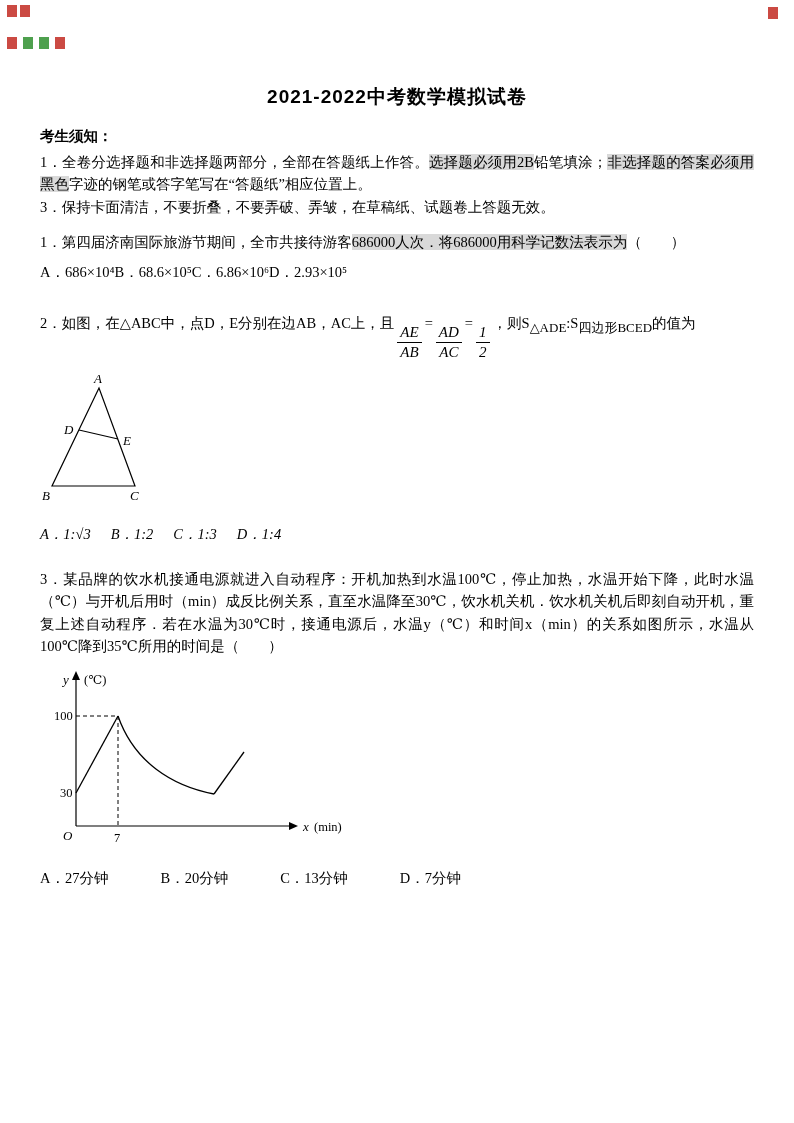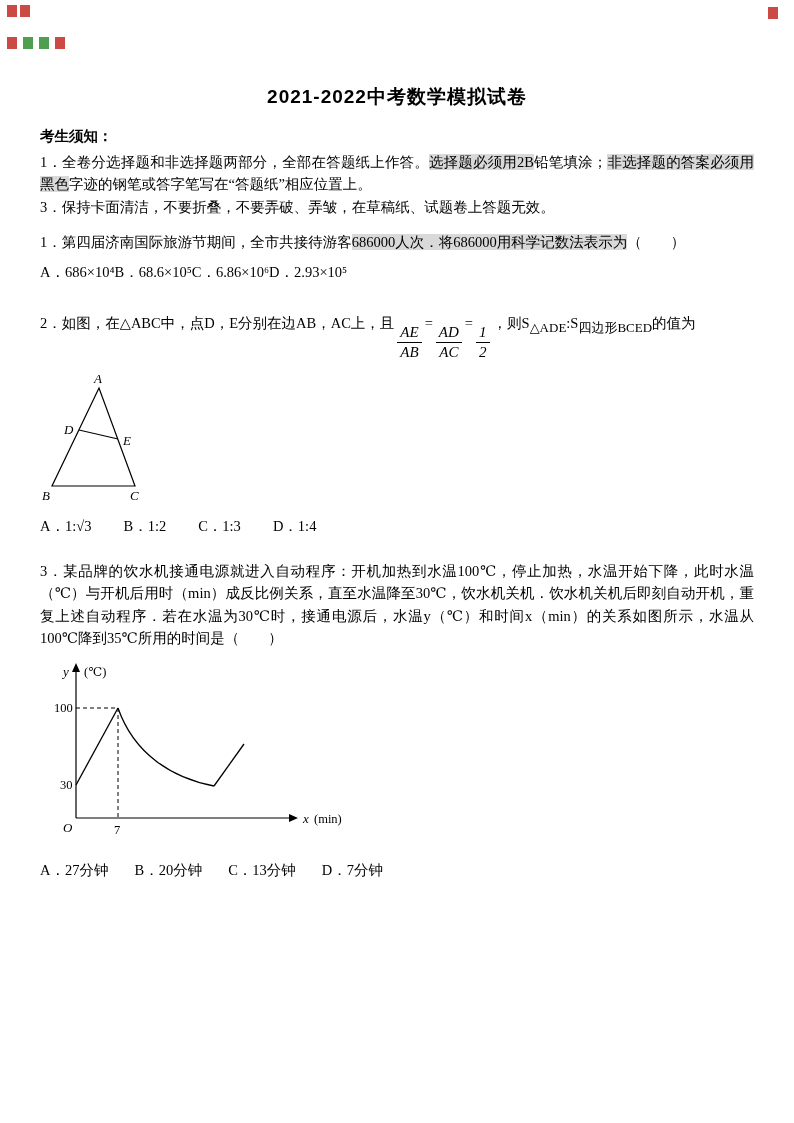--- a/index.html
+++ b/index.html
@@ -26,22 +26,22 @@
   .bold-head{
     font-family:Liberation Serif, serif;
     font-weight:700;margin:0 0 3px 0;line-height:1.5;
   }
   .body-text{margin:0;line-height:1.55;text-align:justify;}
   .hl{background:var(--hl);}
   .section-heading{margin:30px 0 10px 0;line-height:1.55;}
   .q{margin:13px 0 6px 0;}
   .options{display:flex;line-height:1.5;}
   .q1-opts{margin:8px 0 26px 0;}
-  .q2-opts{gap:32px;margin:12px 0 22px 0;}
-  .q3-opts{gap:26px;margin:10px 0 20px 0;}
+  .q2-opts{gap:20px;margin:20px 0 22px 0;font-style:italic;}
+  .q3-opts{gap:52px;margin:10px 0 20px 0;}
   .q2line{line-height:2.0;}
   
   .frac{
     display:inline-flex;flex-direction:column;align-items:center;
     vertical-align:-9px;font-size:15px;line-height:1.25;
     font-style:italic;margin:0 3px;
   }
   .frac .num{border-bottom:1px solid #000;padding:0 3px;}
   .frac .den{padding:0 3px;}
   sub{font-size:13px;}

